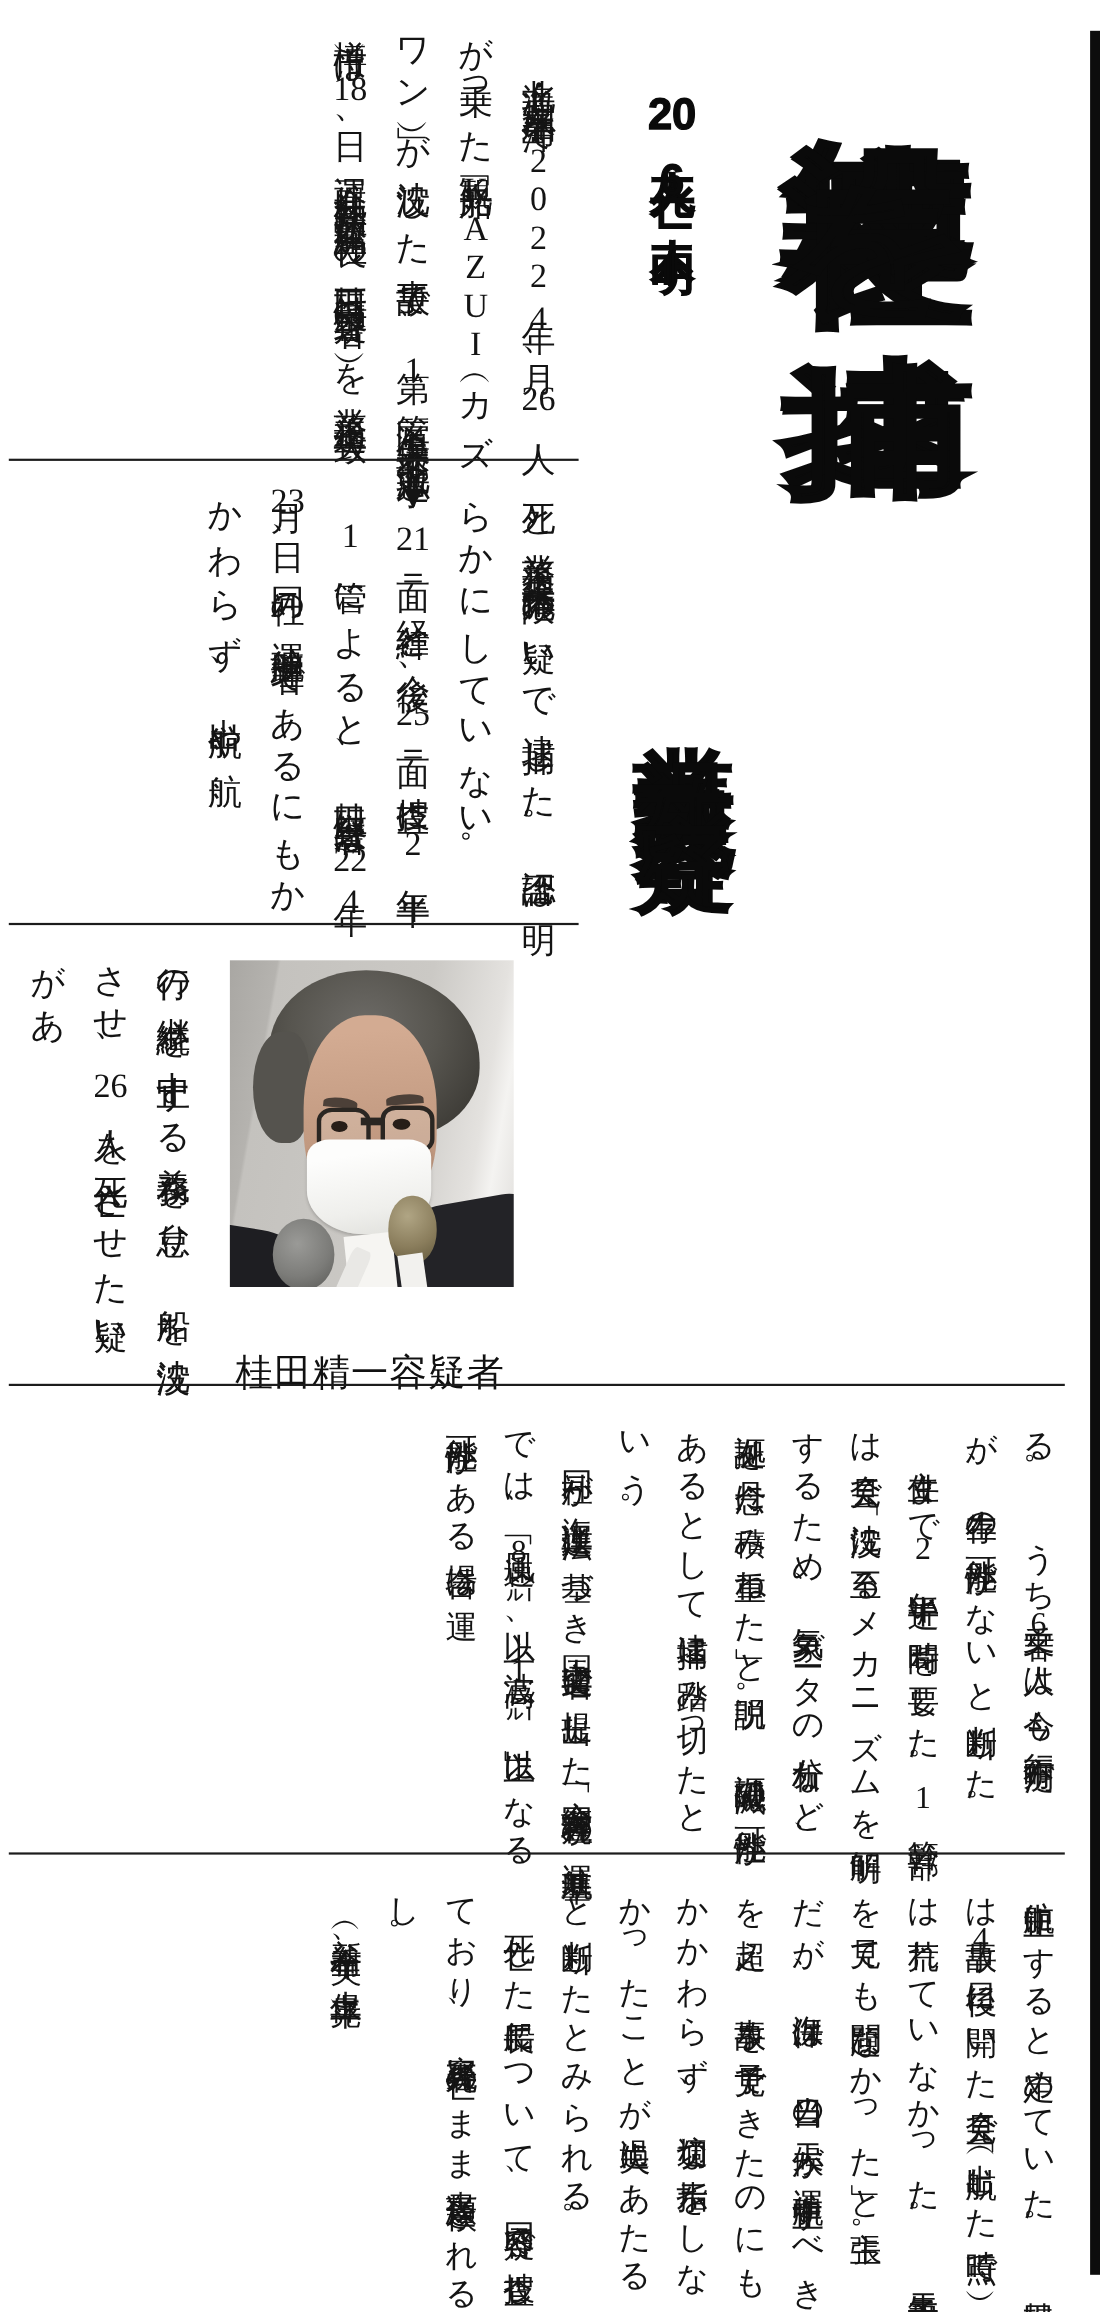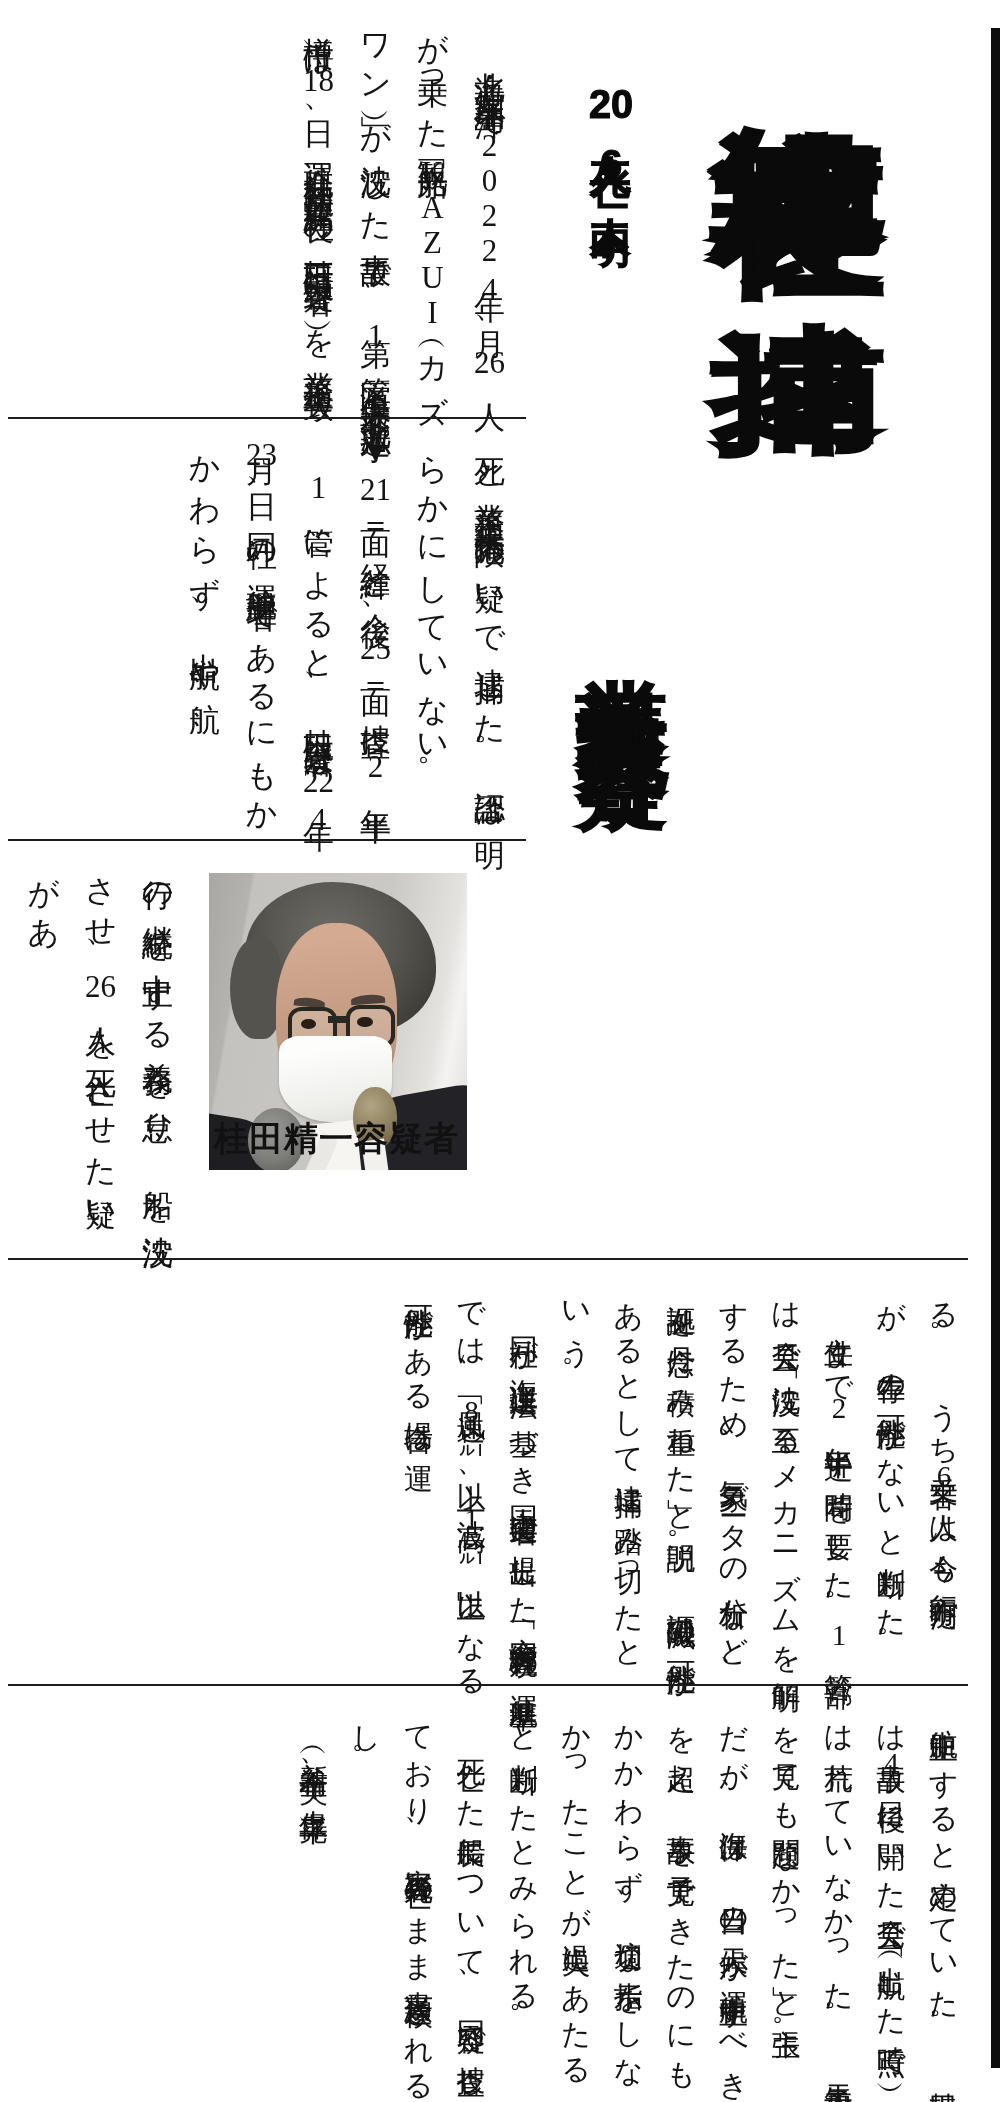--- a/index.html
+++ b/index.html
@@ -140,23 +140,23 @@
     border-radius:50%;
   }
   .ph-mic2{
     left:56%;top:72%;width:17%;height:21%;
     background:radial-gradient(circle at 40% 30%,#b0a584 0%,#8a7d5c 55%,#645a3e 95%);
     border-radius:48%;
   }
   .ph-mic2-handle{left:60%;top:90%;width:9%;height:14%;background:#f2f1ee;transform:rotate(-8deg);}
   
   .caption{
-    position:absolute;left:214px;top:1116px;
-    font-family:"Liberation Sans","DejaVu Sans",sans-serif;
-    font-weight:bold;
+    position:absolute;left:214px;top:1225px;
+    font-family:"Liberation Sans","DejaVu Sans",sans-serif;
+    font-weight:normal;
     font-size:34px;
     letter-spacing:1px;
     color:#111;
   }
 </style>
 </head>
 <body>
 
 <div class="page">
 

